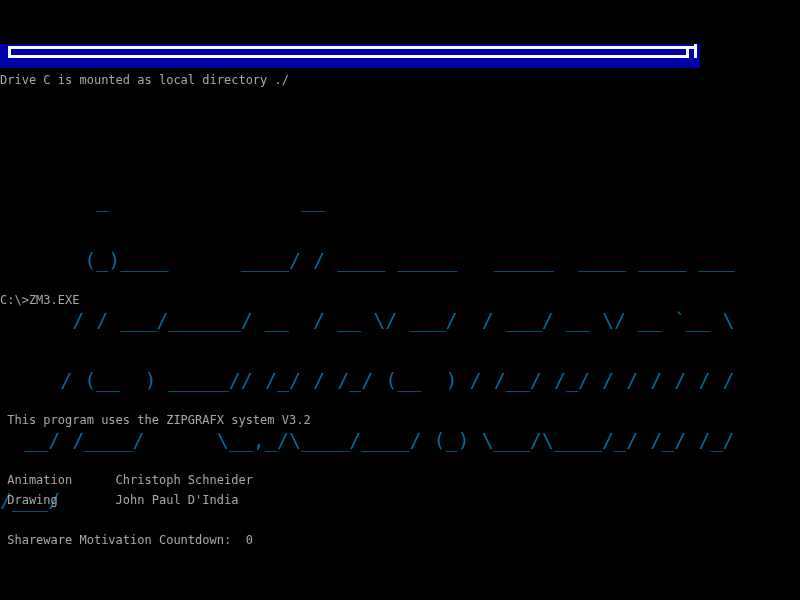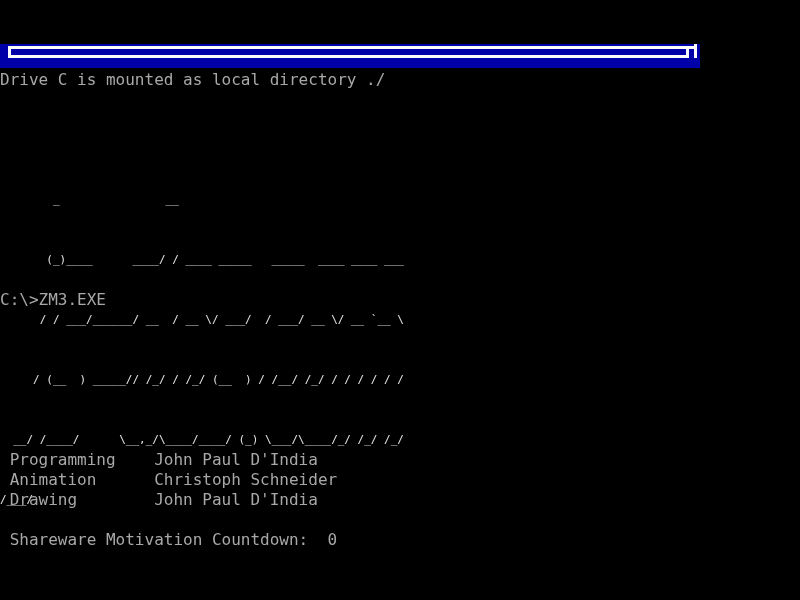--- a/index.html
+++ b/index.html
@@ -11,33 +11,33 @@
     position: relative;
     width: 800px;
     height: 600px;
     background: #000000;
     overflow: hidden;
     font-family: "DejaVu Sans Mono", monospace;
   }
   .tline {
     position: absolute;
     left: 0;
-    font-size: 16px;
+    font-size: 12px;
     line-height: 20px;
     color: #A8A8A8;
     white-space: pre;
     letter-spacing: 0;
   }
   .art {
     position: absolute;
     left: 0;
     top: 150px;
-    font-size: 11px;
+    font-size: 20px;
     line-height: 20px;
-    color: #e5e5e5;
+    color: #0369a1;
     white-space: pre;
   }
   .art div { height: 20px; }
   
   .dialog-remnant {
     position: absolute;
     left: 0;
     top: 44px;
     width: 700px;
     height: 24px;
@@ -70,20 +70,20 @@
     <div>       (_)____      ____/ / ____ _____   _____  ____ ____ ___</div>
     <div>      / / ___/______/ __  / __ \/ ___/  / ___/ __ \/ __ `__ \</div>
     <div>     / (__  ) _____// /_/ / /_/ (__  ) / /__/ /_/ / / / / / /</div>
     <div>  __/ /____/      \__,_/\____/____/ (_) \___/\____/_/ /_/ /_/</div>
     <div>/___/</div>
   </div>
 
   <div class="tline" style="top:290px">C:\&gt;ZM3.EXE</div>
 
 
+  <div class="tline" style="top:410px"> This program uses the ZIPGRAFX system V3.2</div>
 
-  <div class="tline" style="top:450px"> Programming    John Paul D'India</div>
   <div class="tline" style="top:470px"> Animation      Christoph Schneider</div>
   <div class="tline" style="top:490px"> Drawing        John Paul D'India</div>
 
   <div class="tline" style="top:530px"><span> Shareware Motivation Countdown:  </span><span>0</span></div>
 
 </div>
 
 </body></html>

